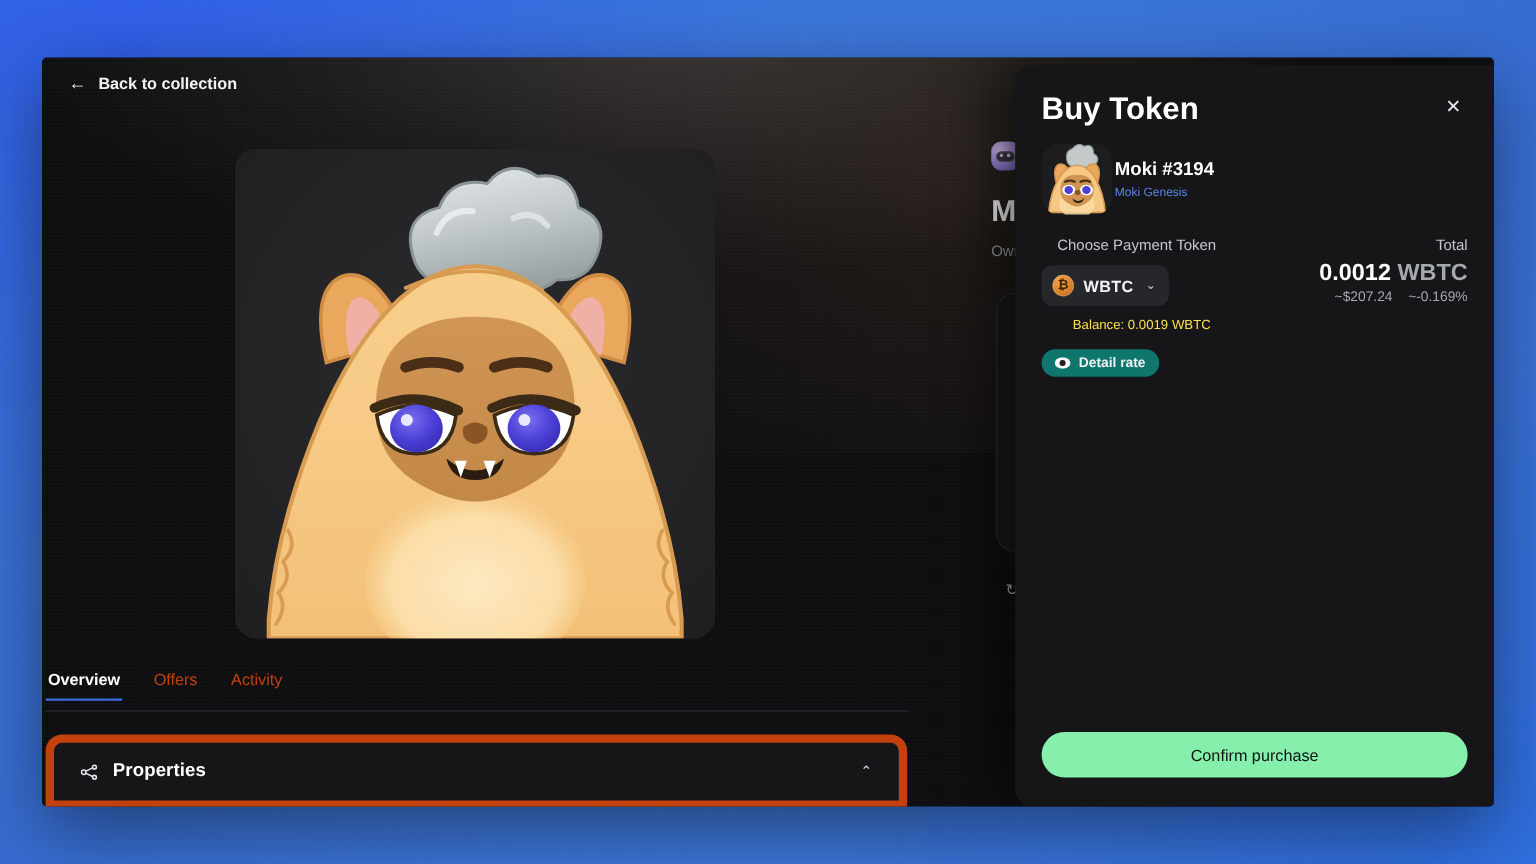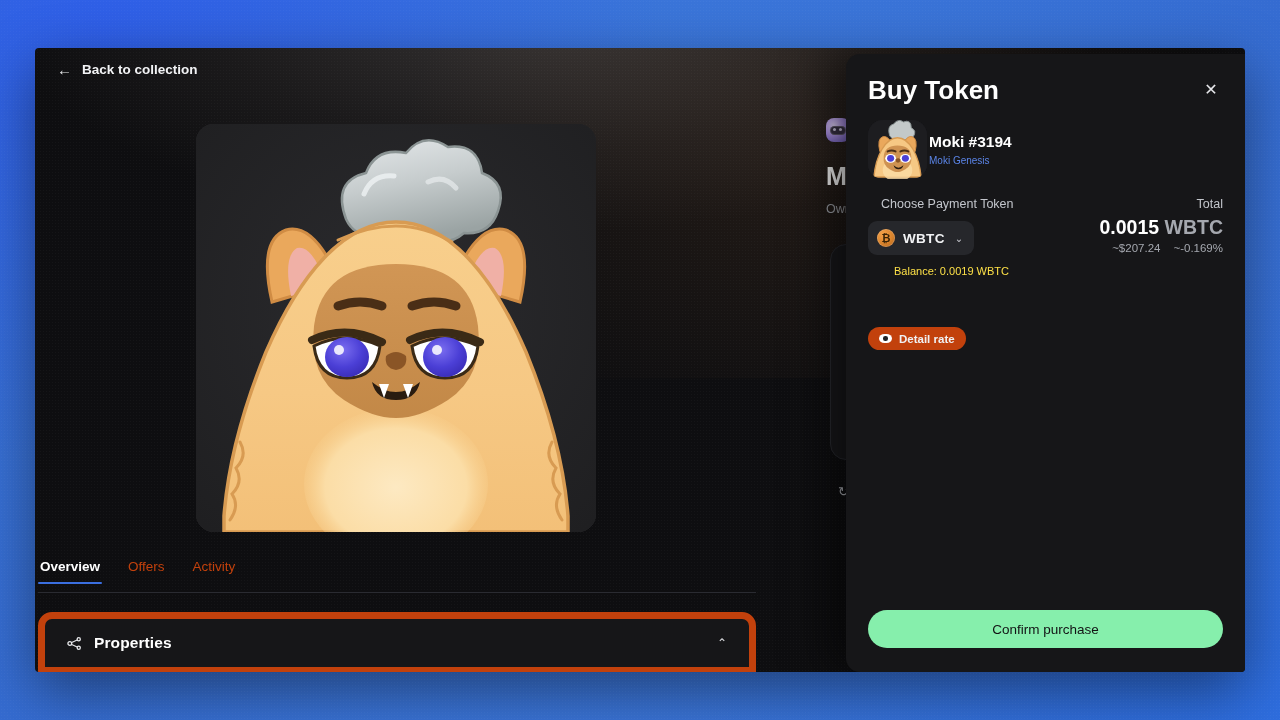--- a/index.html
+++ b/index.html
@@ -170,21 +170,21 @@
   #total-amount .unit{ color:#a5a8af; }
   #total-sub{
     position:absolute;right:22px;top:188px;font-size:11.5px;color:#a5a8af;white-space:nowrap;
     display:flex;gap:13px;
   }
 
   #balance-text{ position:absolute;left:22px;top:211px;font-size:11px;color:#fde047;margin-left:26px; }
 
   #detail-rate{
     position:absolute;left:22px;top:237px;height:23px;
-    background:#c2410c;border-radius:12px;display:flex;align-items:center;gap:7px;padding:0 11px;cursor:pointer;margin-top:36px;
+    background:#0f766e;border-radius:12px;display:flex;align-items:center;gap:7px;padding:0 11px;cursor:pointer;
   }
   #eye-icon{
     width:13px;height:9px;border-radius:50% 50% 50% 50%/60% 60% 60% 60%;
     background:#fff;display:flex;align-items:center;justify-content:center;flex:none;
   }
   #eye-icon i{ display:block;width:4.5px;height:4.5px;border-radius:50%;background:#212225; }
   #detail-rate-label{ font-size:11.5px;font-weight:700;color:#f0f1f3; }
 
   #confirm-btn{
     position:absolute;left:22px;right:22px;bottom:24px;height:38px;border-radius:20px;
@@ -374,21 +374,21 @@
 
     <div id="token-select">
       <span id="wbtc-icon">
           <span>₿</span>
         </span>
       <span id="token-symbol">WBTC</span>
       <span id="select-chevron">⌄</span>
     </div>
 
     <div id="total-amount">
-      <span>0.0015</span>
+      <span>0.0012</span>
       <span class="unit">WBTC</span>
     </div>
     <div id="total-sub">
       <span>~$207.24</span>
       <span>~-0.169%</span>
     </div>
 
     <div id="balance-text">Balance: 0.0019 WBTC</div>
 
     <div id="detail-rate">

